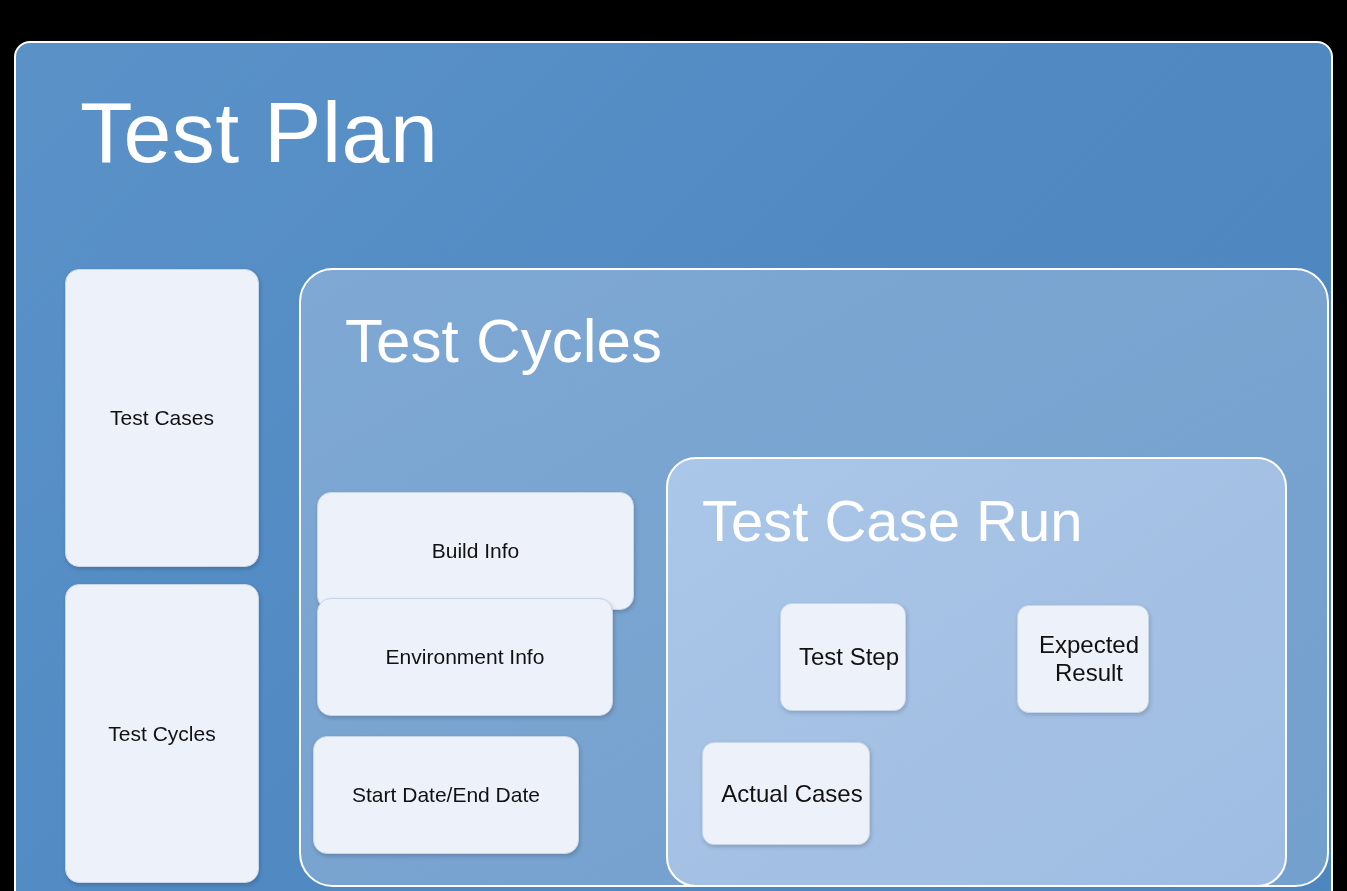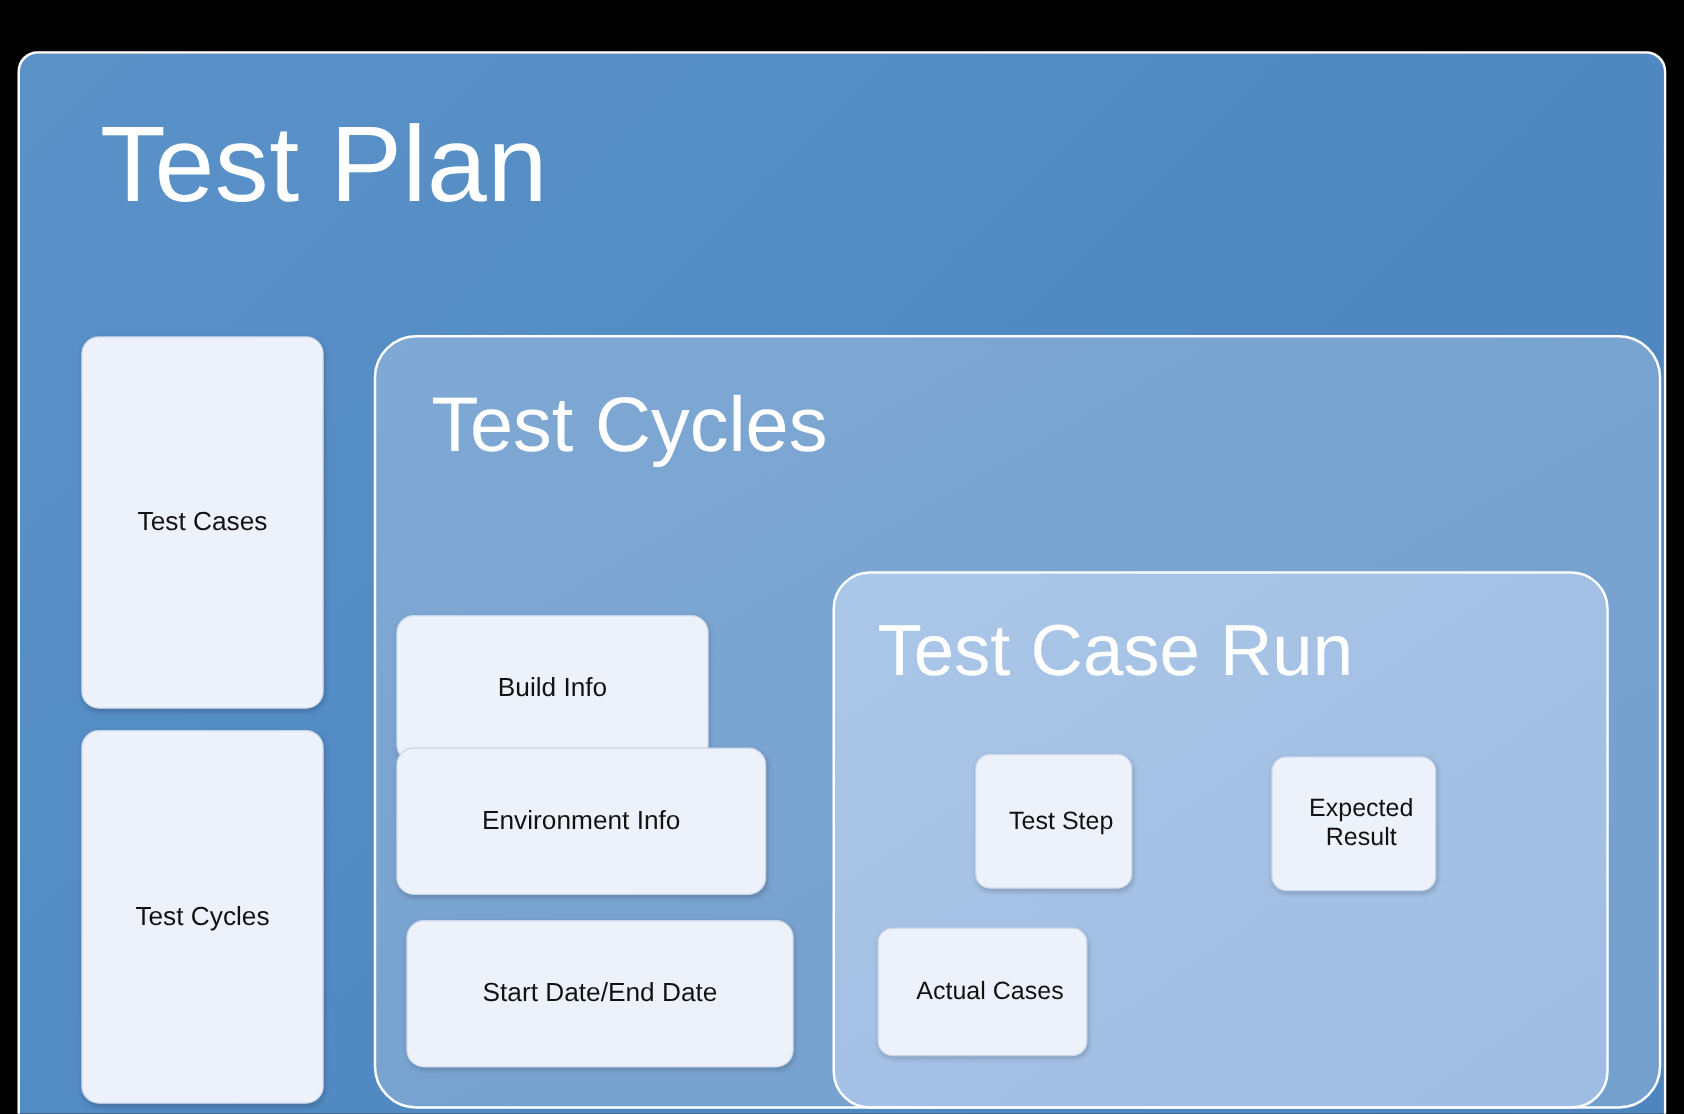--- a/index.html
+++ b/index.html
@@ -101,34 +101,34 @@
     line-height: 1.05;
     font-weight: 300;
     color: #ffffff;
     white-space: nowrap;
   }
 
   
   .info-build {
     left: 16px;
     top: 222px;
-    width: 250px;
+    width: 317px;
     height: 118px;
     text-align: center;
   }
   .info-env {
     left: 16px;
     top: 328px;
     width: 296px;
     height: 118px;
   }
   .info-dates {
-    left: 24px;
+    left: 12px;
     top: 466px;
-    width: 310px;
+    width: 266px;
     height: 118px;
   }
 
   
   .panel-testcaserun {
     position: absolute;
     left: 365px;
     top: 187px;
     width: 621px;
     height: 430px;
@@ -174,21 +174,21 @@
     width: 125px;
     height: 99px;
   }
   .run-attachment {
     left: 440px;
     top: 288px;
     width: 145px;
     height: 97px;
   }
 
-  .box-sm { font-size: 20px; border-radius: 12px; padding-left: 12px; }
+  .box-sm { font-size: 24px; border-radius: 12px; padding-left: 12px; }
 </style>
 </head>
 <body>
 
 <div id="canvas">
 
   <div class="panel-testplan">
 
     <div class="title-testplan">Test Plan</div>
 

